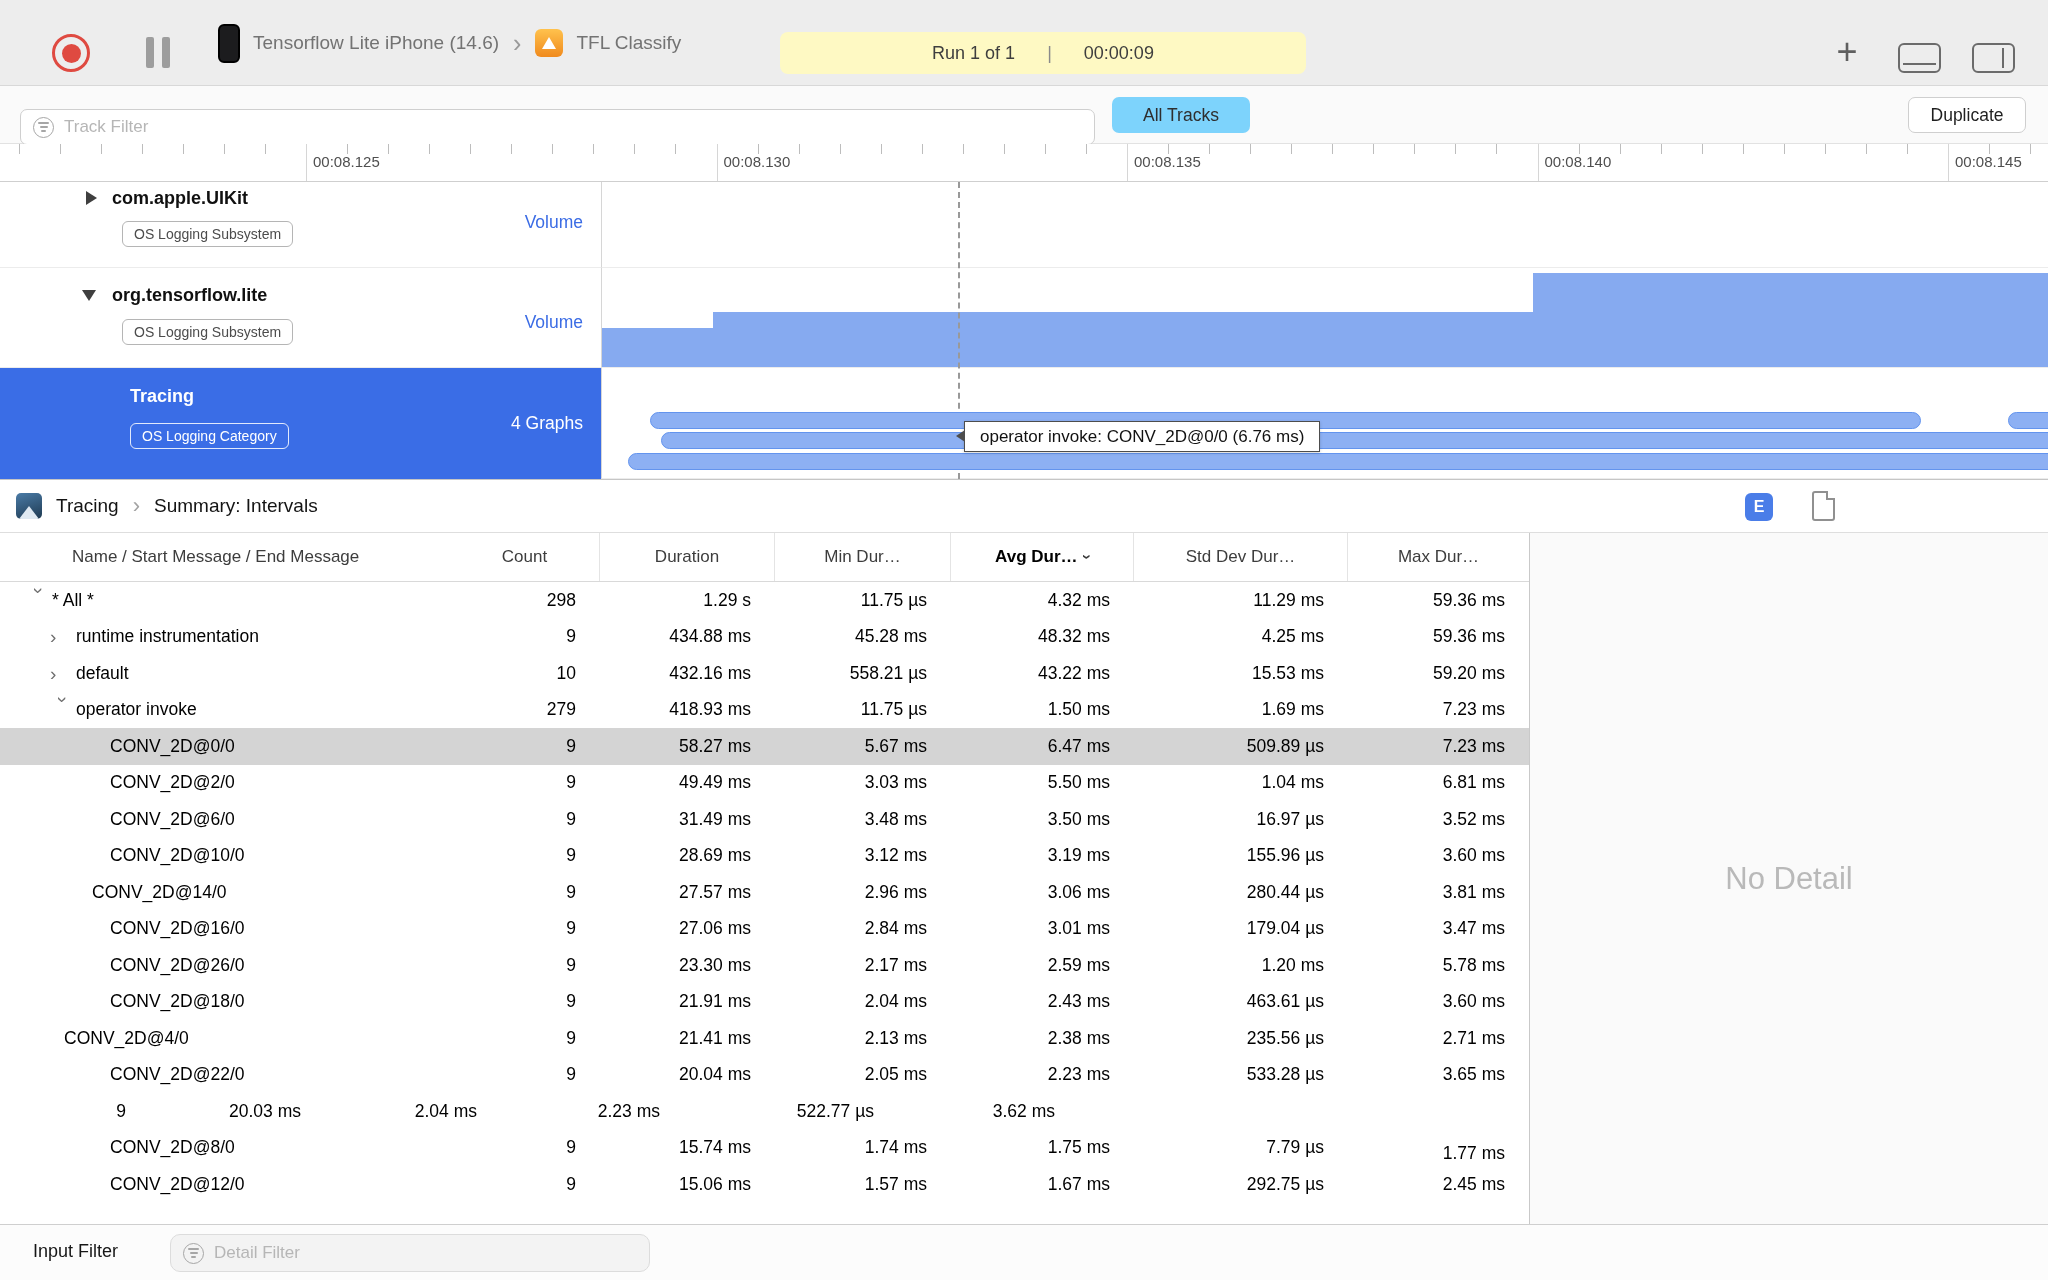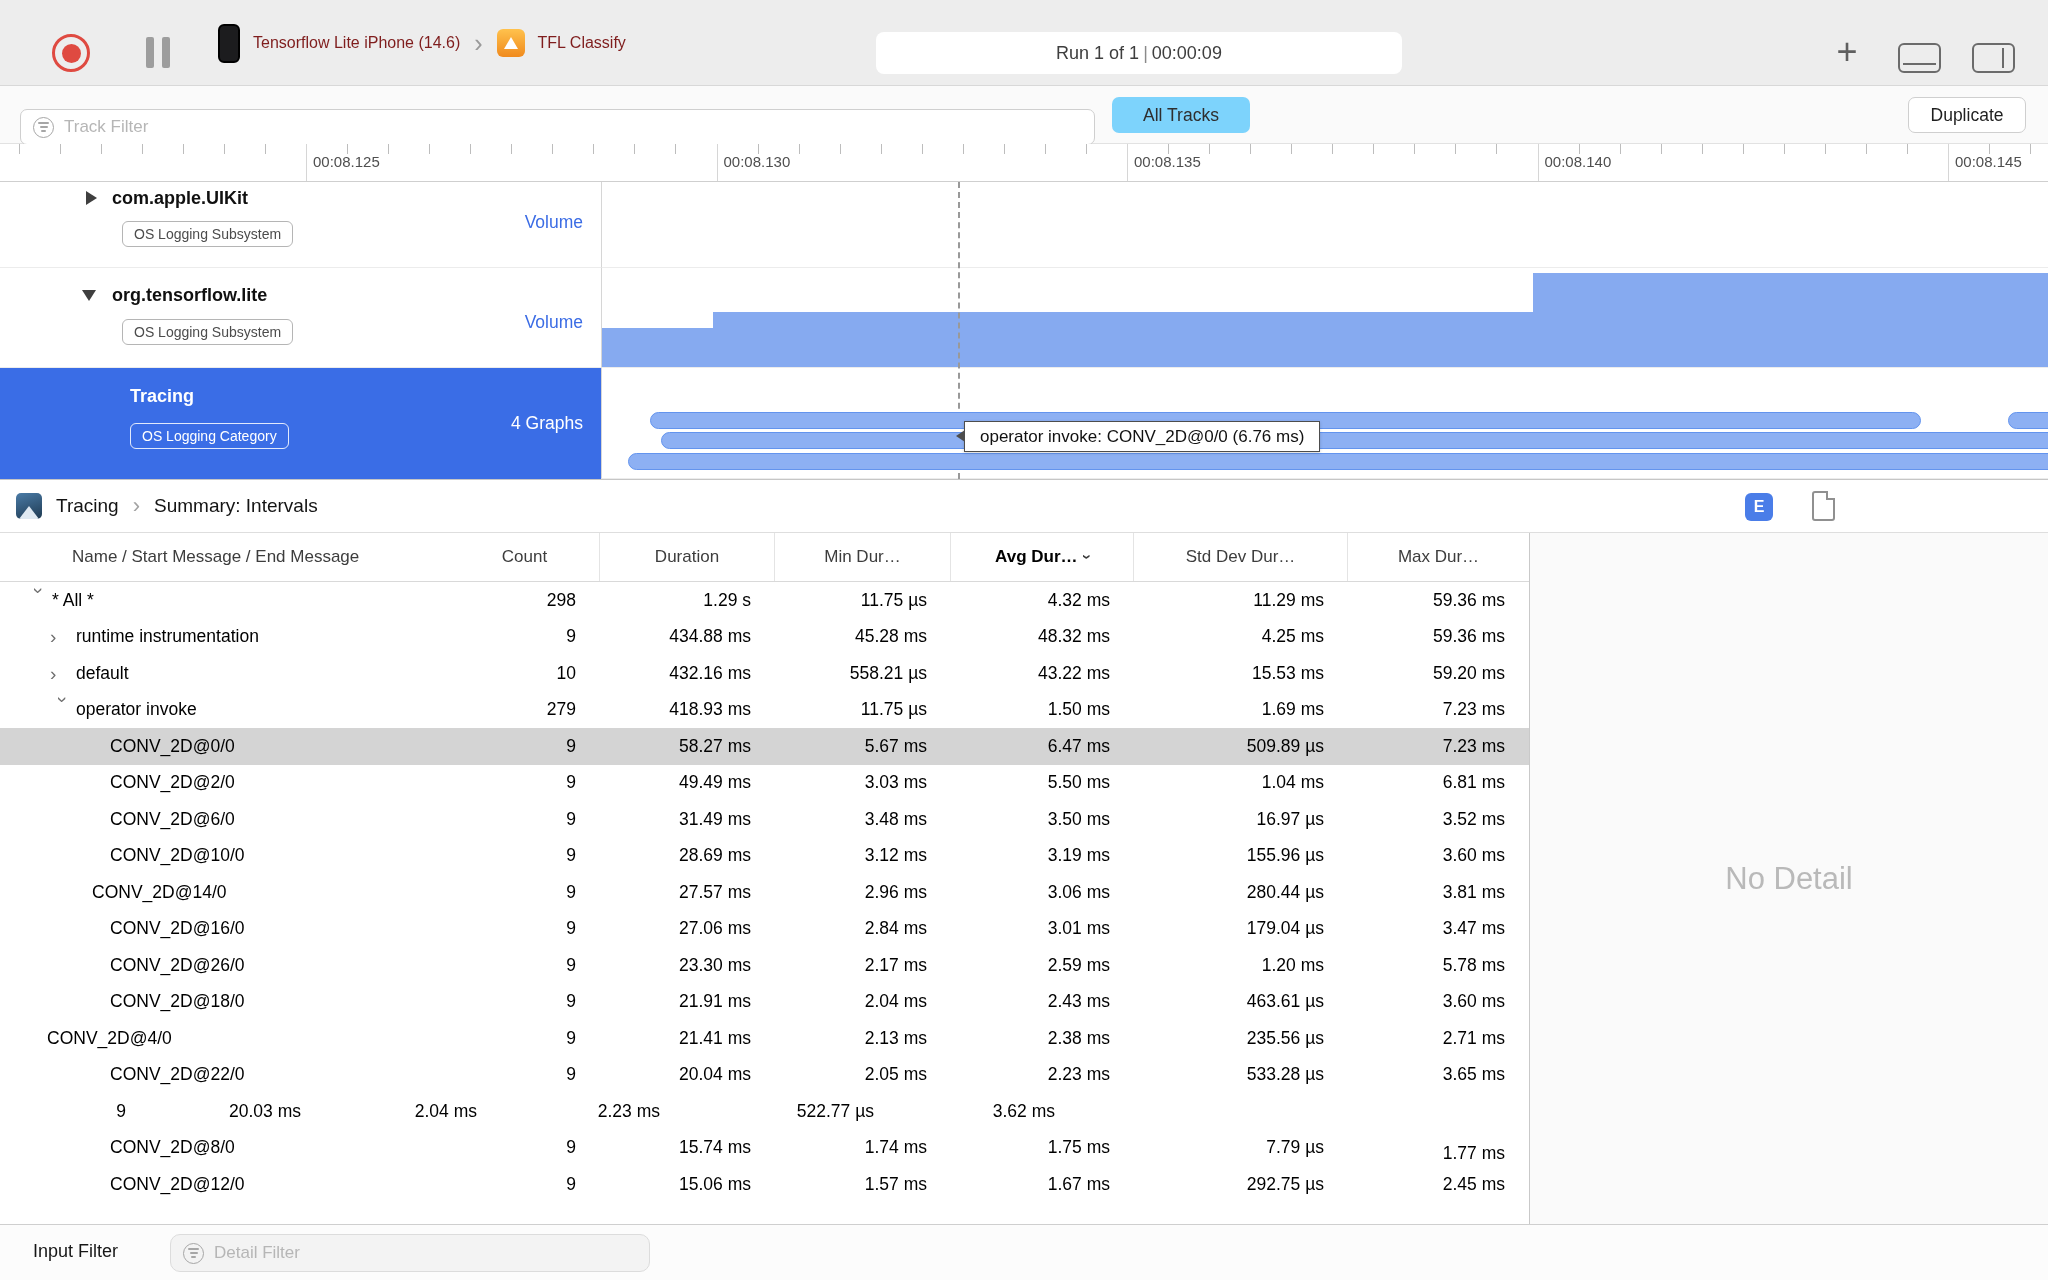--- a/index.html
+++ b/index.html
@@ -8,25 +8,25 @@
   #screen{position:relative;width:2048px;height:1280px;background:#fff;}
 
   
   .toolbar{position:absolute;left:0;top:0;width:2048px;height:86px;background:#ededed;border-bottom:1px solid #d8d8d8;}
   .record-btn{position:absolute;left:52px;top:34px;width:38px;height:38px;border:3px solid #df4a41;border-radius:50%;display:flex;align-items:center;justify-content:center;cursor:pointer;}
   .record-dot{width:19px;height:19px;background:#df4a41;border-radius:50%;}
   .pause-btn{position:absolute;left:146px;top:37px;display:flex;gap:8px;}
   .pbar{width:8px;height:31px;background:#9d9d9d;border-radius:2px;}
   .device-group{position:absolute;left:218px;top:0;height:86px;display:flex;align-items:center;gap:13px;}
   .iphone-icon{width:22px;height:39px;background:#1c1c1e;border-radius:6px;border:2px solid #000;}
-  .device-name{font-size:16px;color:#7f1d1d;font-weight:500;white-space:nowrap;}
+  .device-name{font-size:19px;color:#737373;font-weight:500;white-space:nowrap;}
   .tb-chevron{font-size:25px;color:#9a9a9a;margin:0 1px;line-height:1;}
   .app-icon{width:28px;height:28px;border-radius:6px;background:linear-gradient(180deg,#ffc24d,#f08a1d);display:flex;align-items:center;justify-content:center;}
   .app-icon-glyph{width:0;height:0;border-left:7px solid transparent;border-right:7px solid transparent;border-bottom:12px solid #fff;}
-  .run-display{position:absolute;left:876px;top:32px;width:526px;height:42px;background:#ffffff;border-radius:8px;display:flex;align-items:center;justify-content:center;gap:4px;font-size:18px;color:#3e3e3e;}
+  .run-display{position:absolute;left:780px;top:32px;width:526px;height:42px;background:#fef9c3;border-radius:8px;display:flex;align-items:center;justify-content:center;gap:32px;font-size:18px;color:#3e3e3e;}
   .run-sep{color:#8a8a8a;}
   .plus-btn{position:absolute;left:1832px;top:34px;width:30px;font-size:36px;color:#5f5f5f;font-weight:300;line-height:1;text-align:center;cursor:pointer;}
   .pane-icon{position:absolute;top:43px;width:43px;height:30px;border:2px solid #6b6b6b;border-radius:6px;background:#fff0;}
   .pane-h{position:absolute;left:3px;right:3px;bottom:6px;height:2px;background:#6b6b6b;}
   .pane-v{position:absolute;top:3px;bottom:3px;right:9px;width:2px;background:#6b6b6b;}
 
   
   .filter-row{position:absolute;left:0;top:86px;width:2048px;height:58px;background:#fafafa;border-bottom:1px solid #e2e2e2;}
   .search-field{position:absolute;display:flex;align-items:center;gap:10px;background:#fff;border:1px solid #cfcfcf;border-radius:7px;padding:0 12px;}
   .track-filter{left:20px;top:23px;width:1075px;height:36px;}
@@ -433,21 +433,21 @@
             <span>CONV_2D@18/0</span>
           </div>
           <div class="cell num" style="width: 150px;">9</div>
           <div class="cell num" style="width: 175px;">21.91 ms</div>
           <div class="cell num" style="width: 176px;">2.04 ms</div>
           <div class="cell num" style="width: 183px;">2.43 ms</div>
           <div class="cell num" style="width: 214px;">463.61 µs</div>
           <div class="cell num" style="width: 181px;">3.60 ms</div>
         </div>
         <div class="trow">
-          <div class="cell name" style="width: 450px; padding-left: 47px;">
+          <div class="cell name" style="width: 450px; padding-left: 64px;">
             <span>CONV_2D@4/0</span>
           </div>
           <div class="cell num" style="width: 150px;">9</div>
           <div class="cell num" style="width: 175px;">21.41 ms</div>
           <div class="cell num" style="width: 176px;">2.13 ms</div>
           <div class="cell num" style="width: 183px;">2.38 ms</div>
           <div class="cell num" style="width: 214px;">235.56 µs</div>
           <div class="cell num" style="width: 181px;">2.71 ms</div>
         </div>
         <div class="trow">

